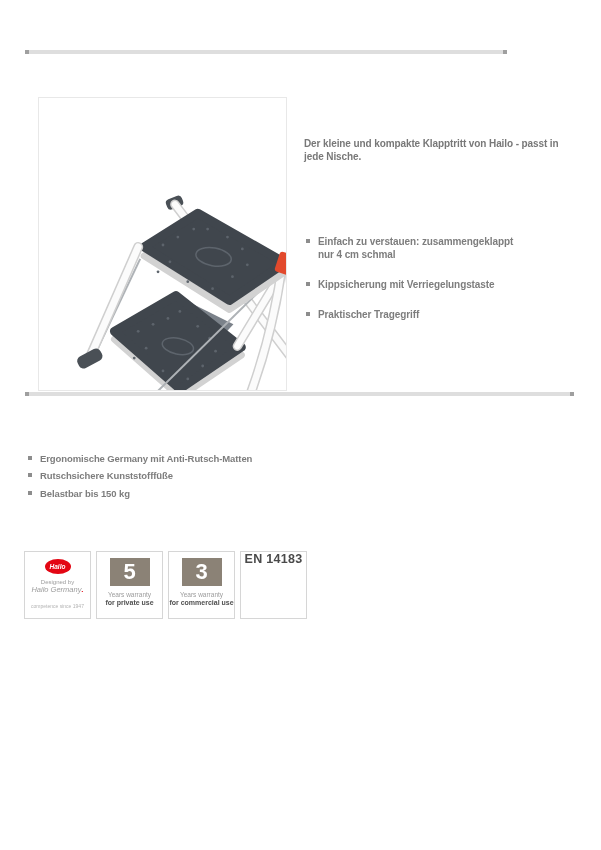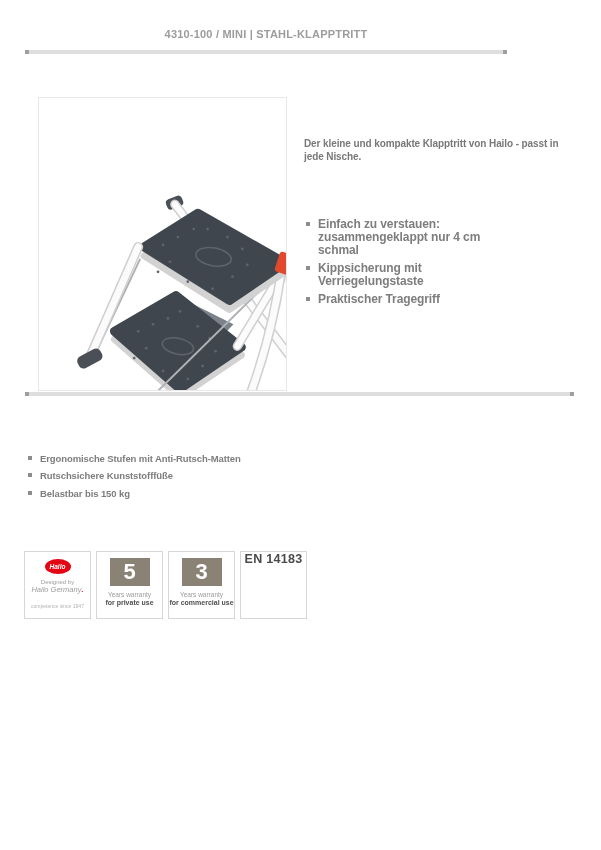--- a/index.html
+++ b/index.html
@@ -26,21 +26,21 @@
     font-size:10px;font-weight:bold;color:#787878;line-height:1.33;letter-spacing:-.1px;
   }
   ul.blist{list-style:none;margin:0;padding:0;}
   ul.blist li{
     position:relative;padding-left:12px;font-weight:bold;color:#7d7d7d;letter-spacing:-.1px;
   }
   ul.blist li::before{
     content:"";position:absolute;left:0;width:4px;height:4px;background:#8d8d8d;
   }
   .highlights{position:absolute;left:306px;top:218px;width:218px;}
-  .highlights li{font-size:12px;line-height:13px;margin-bottom:5px;}
+  .highlights li{font-size:10px;line-height:13px;margin-bottom:5px;margin-top:17px;}
   .highlights li::before{top:4px;}
   .features{position:absolute;left:28px;top:450px;width:320px;}
   .features li{font-size:9.5px;line-height:17.3px;}
   .features li::before{top:6px;}
   .badges{position:absolute;left:24px;top:551px;display:flex;gap:5px;}
   .badge{
     width:67px;height:68px;background:#ffffff;border:1px solid #d6d6d6;box-sizing:border-box;
     display:flex;flex-direction:column;align-items:center;
   }
   .badge.center{}
@@ -59,21 +59,20 @@
   }
   .wline1{font-size:6.5px;color:#9c9c9c;margin-top:5px;}
   .wline2{font-size:7px;color:#4f4f4f;font-weight:bold;margin-top:1px;white-space:nowrap;}
   .norm-label{font-size:12.5px;font-weight:bold;color:#4a4a4a;letter-spacing:.3px;}
 </style>
 </head>
 <body>
 
 <div class="page">
 
-  <div class="sheet-title">4310-100 / MINI | STAHL-KLAPPTRITT</div>
 
   <div class="bar bar-top">
     <span class="cap l"></span>
     <span class="cap r"></span>
   </div>
 
   <div class="photo-frame">
     <svg viewBox="0 0 249 294" aria-hidden="true">
 
       <rect x="128" y="100" width="17" height="11" rx="4" fill="#4a5056" transform="rotate(-22 136 105)"></rect>
@@ -147,21 +146,21 @@
     <li>Kippsicherung mit Verriegelungstaste</li>
     <li>Praktischer Tragegriff</li>
   </ul>
 
   <div class="bar bar-bottom">
     <span class="cap l"></span>
     <span class="cap r"></span>
   </div>
 
   <ul class="blist features">
-    <li>Ergonomische Stufen mit Anti-Rutsch-Matten</li>
+    <li>Ergonomische Germany mit Anti-Rutsch-Matten</li>
     <li>Rutschsichere Kunststofffüße</li>
     <li>Belastbar bis 150 kg</li>
   </ul>
 
   <div class="badges">
 
     <div class="badge">
       <div class="hailo-oval">Hailo</div>
       <div class="brand-line1">Designed by</div>
       <div class="brand-line2"><span>Hailo Germany</span><span class="dot">.</span></div>

